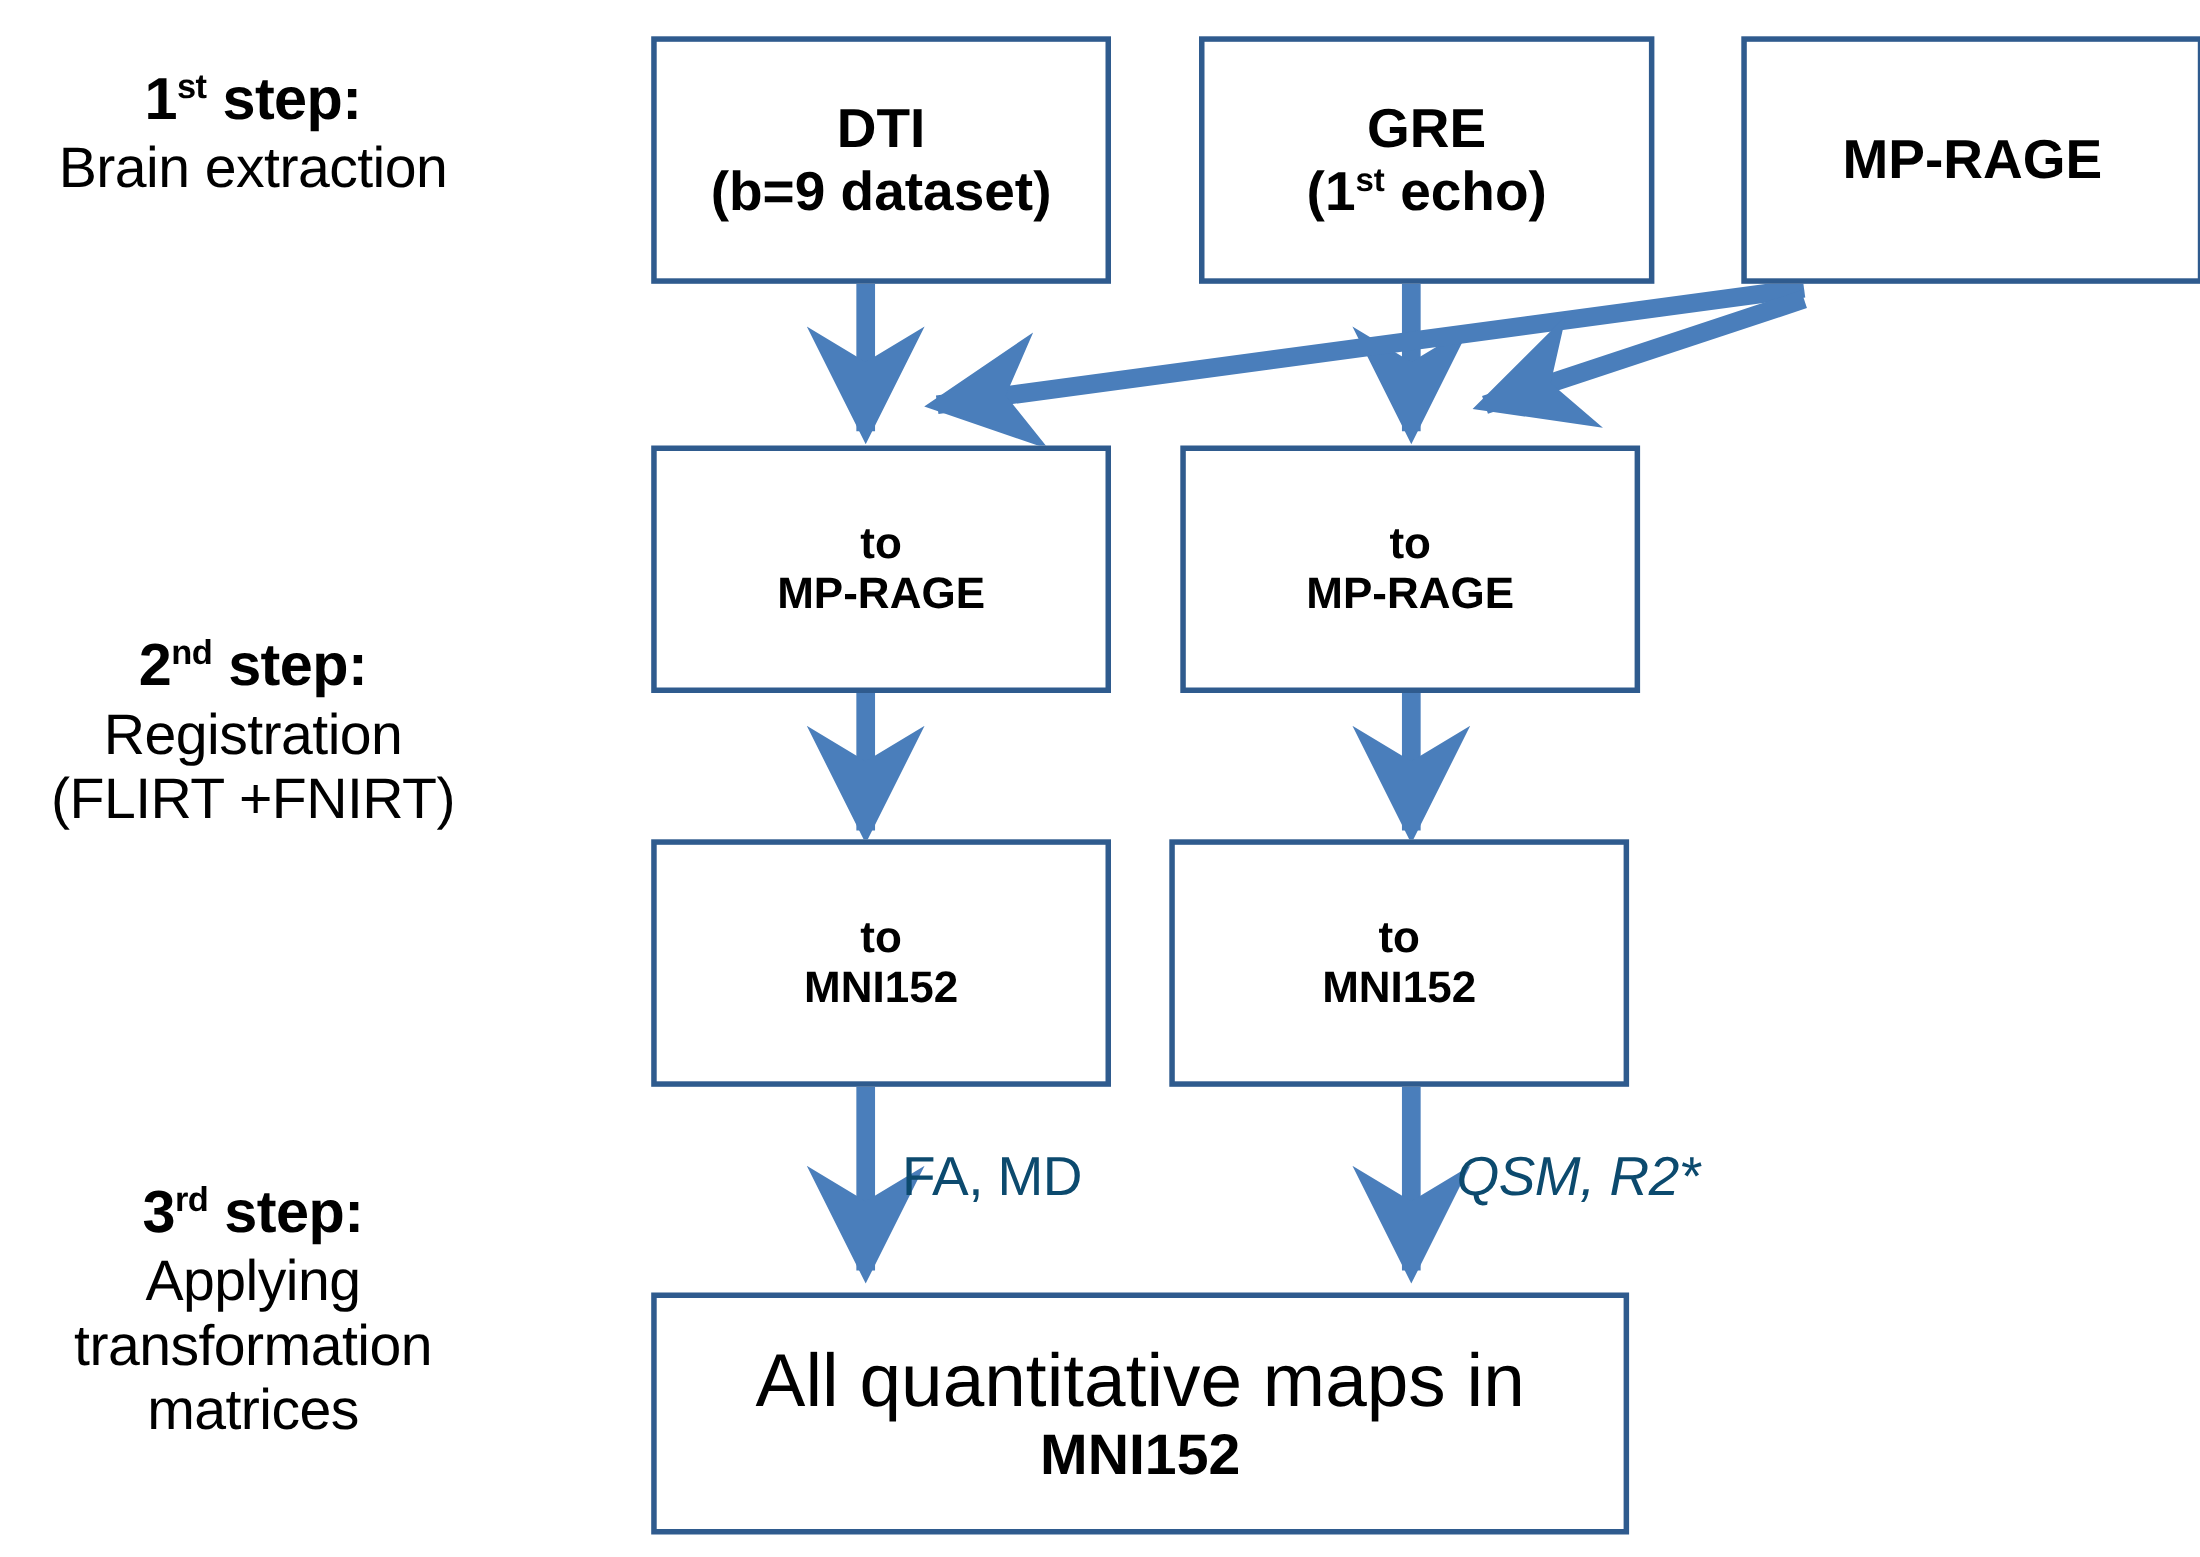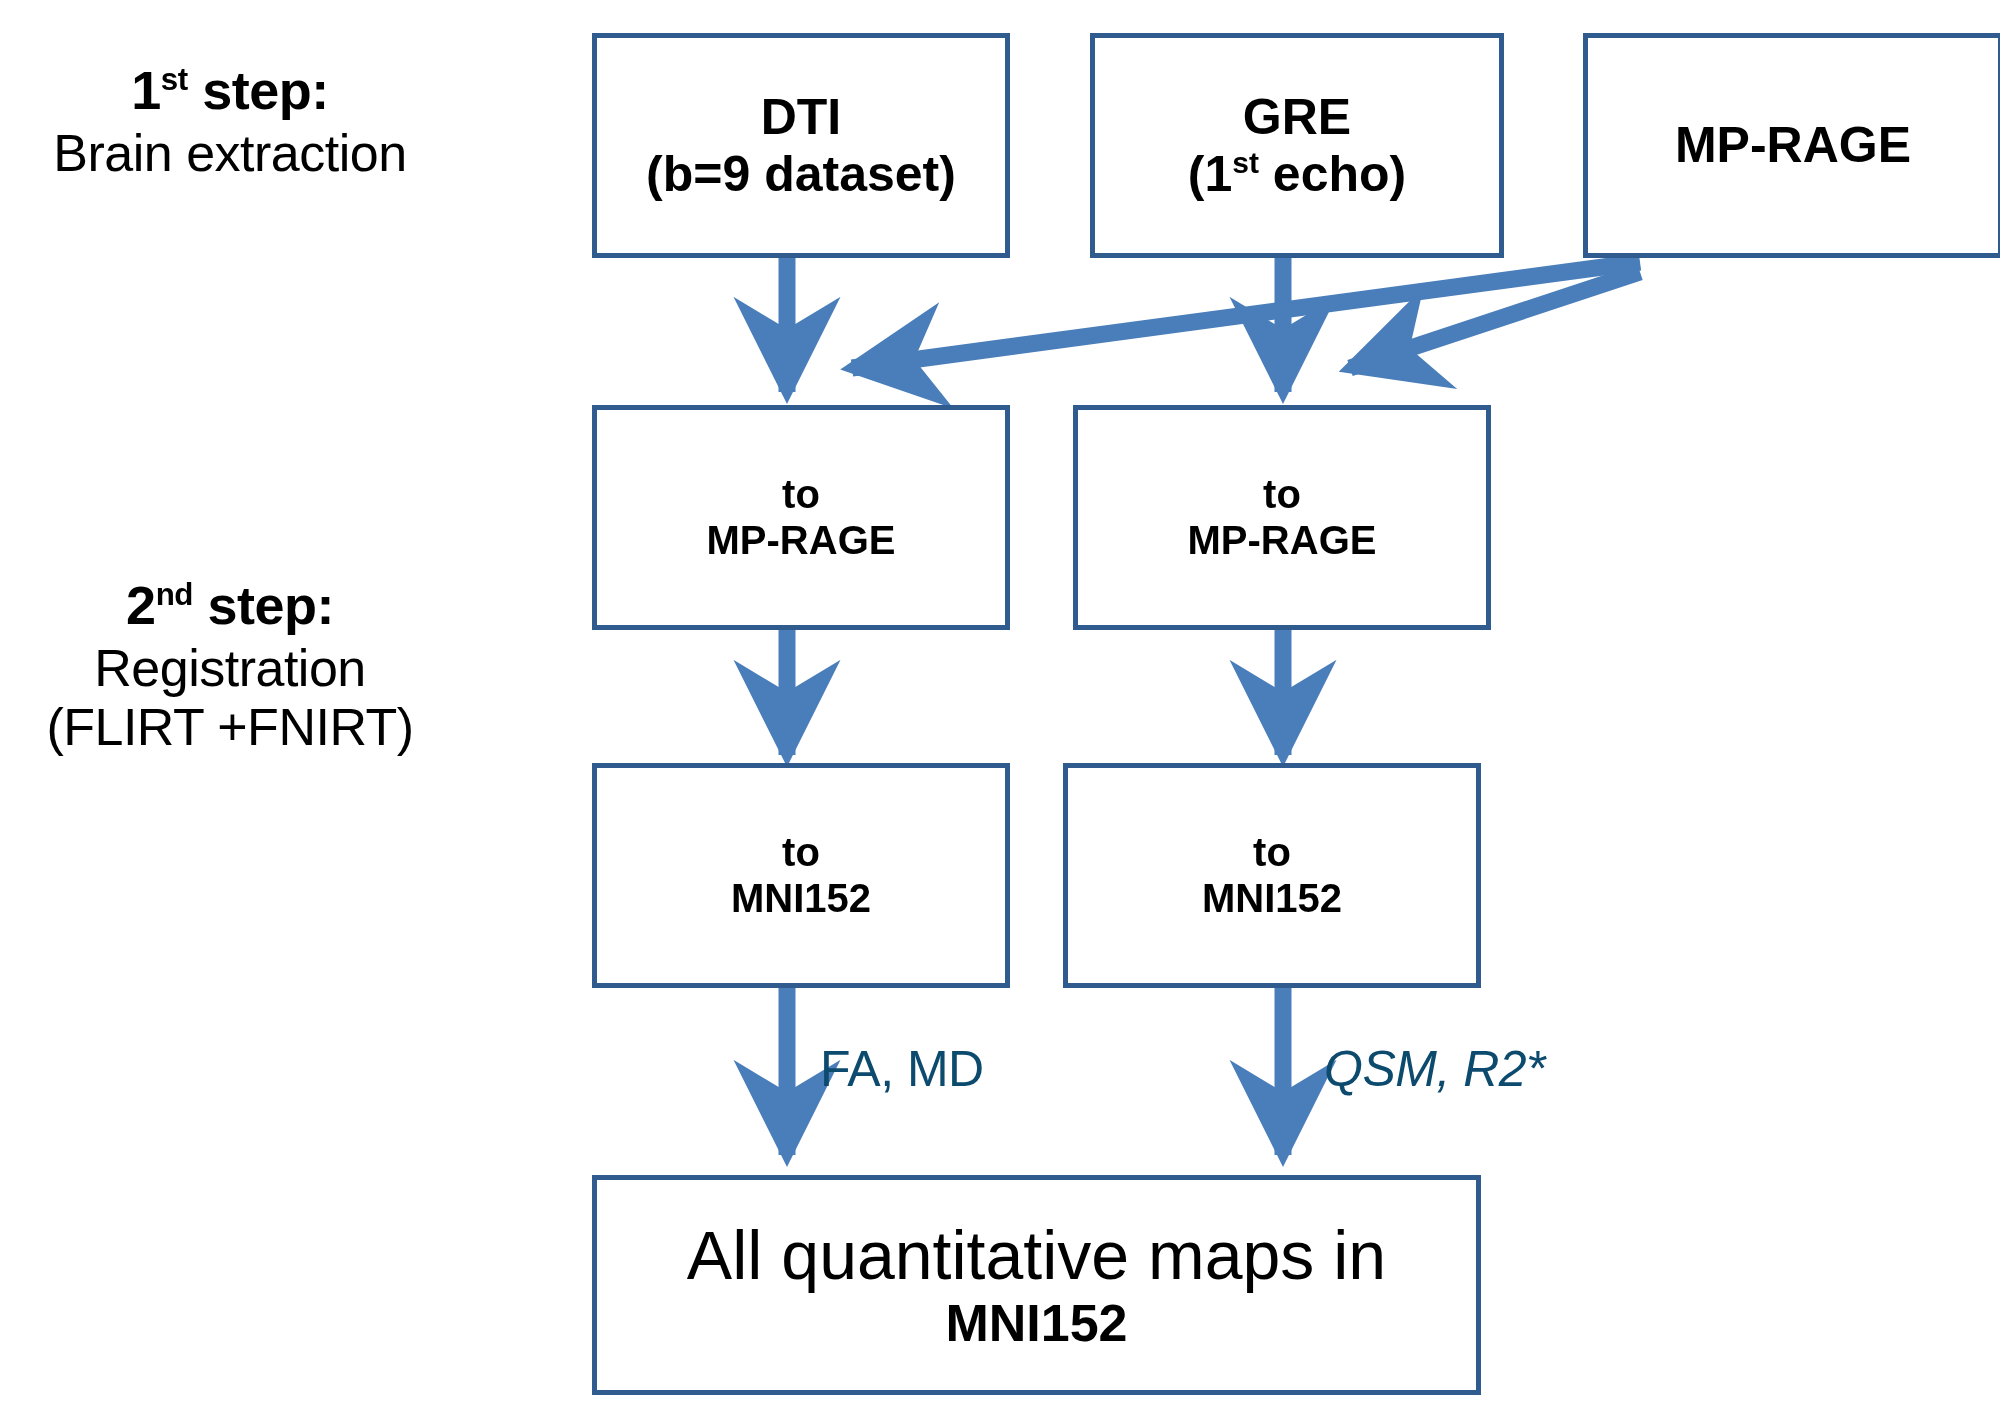--- a/index.html
+++ b/index.html
@@ -114,20 +114,28 @@
   </div>
 
   <div class="step-label" style="top: 533px;">
     <span class="step-head"><span>2</span><sup>nd</sup><span> step:</span></span>
     <span class="step-body">
       <span class="ln">Registration</span>
       <span class="ln">(FLIRT +FNIRT)</span>
     </span>
   </div>
 
+  <div class="step-label" style="top: 1030px;">
+    <span class="step-head"><span>3</span><sup>rd</sup><span> step:</span></span>
+    <span class="step-body">
+      <span class="ln">Applying</span>
+      <span class="ln">transformation</span>
+      <span class="ln">matrices</span>
+    </span>
+  </div>
 
   <svg id="arrows" viewBox="0 0 2000 1415">
     <defs>
       <marker id="ah" markerWidth="7" markerHeight="7" refX="5.6" refY="3.5" orient="auto" markerUnits="strokeWidth">
         <path d="M0,0.35 L6.3,3.5 L0,6.65 L1.9,3.5 Z" fill="#4a7ebb"></path>
       </marker>
     </defs>
 
     <line x1="787" y1="258" x2="787" y2="392" stroke="#4a7ebb" stroke-width="17" marker-end="url(#ah)"></line>
 

